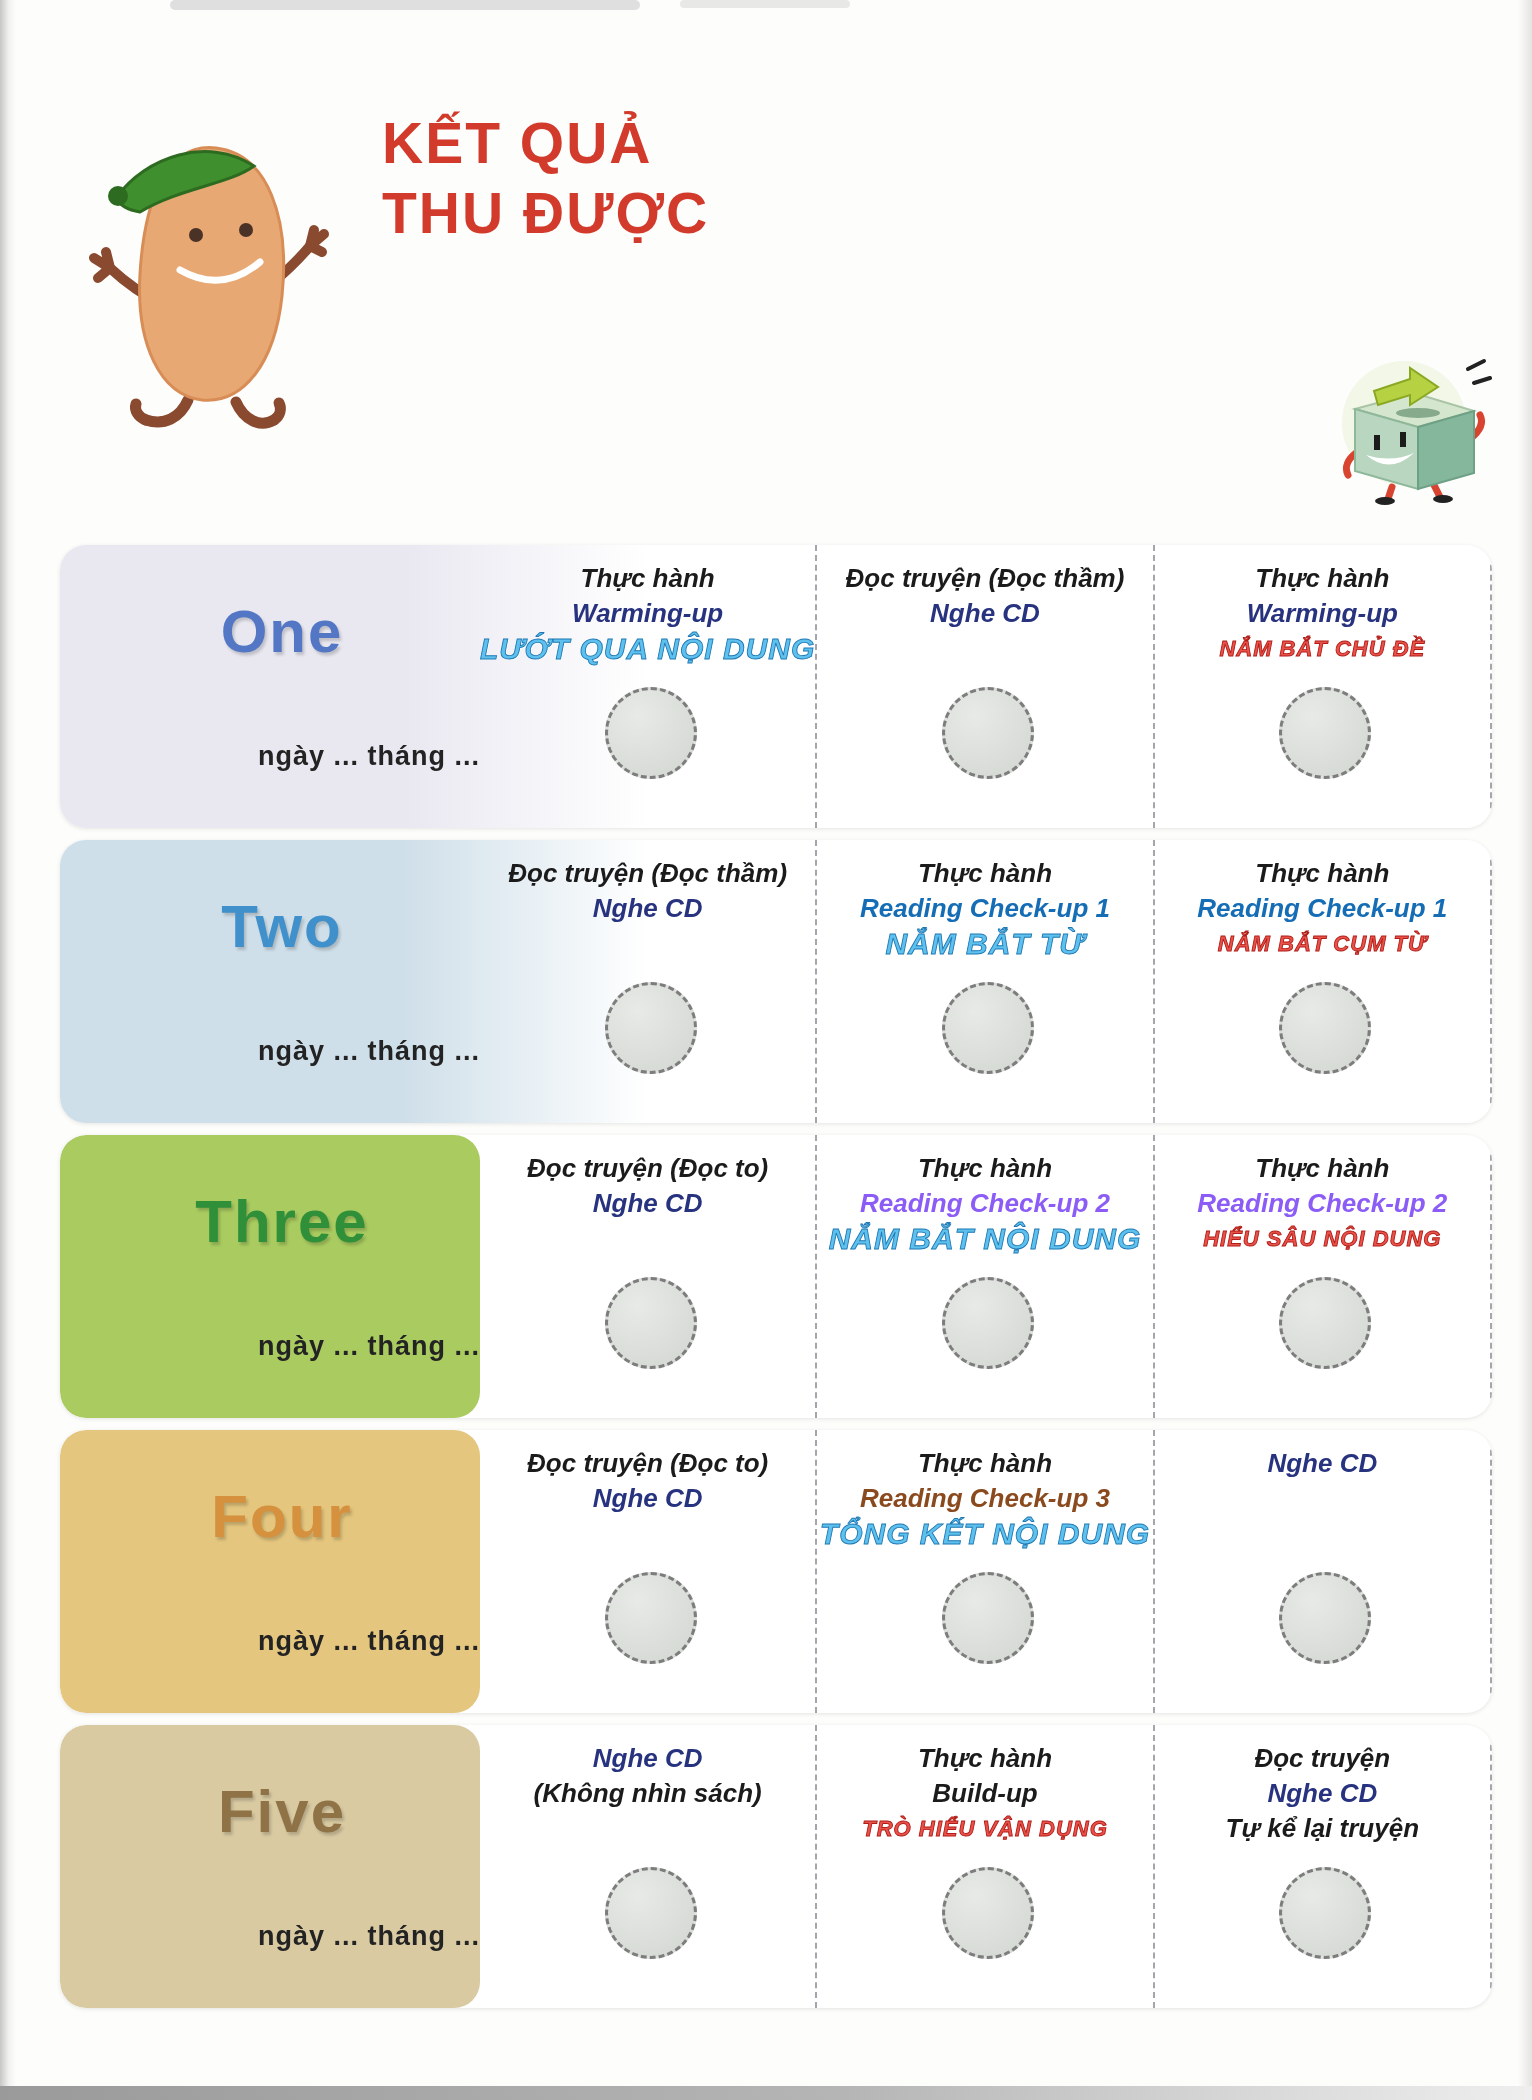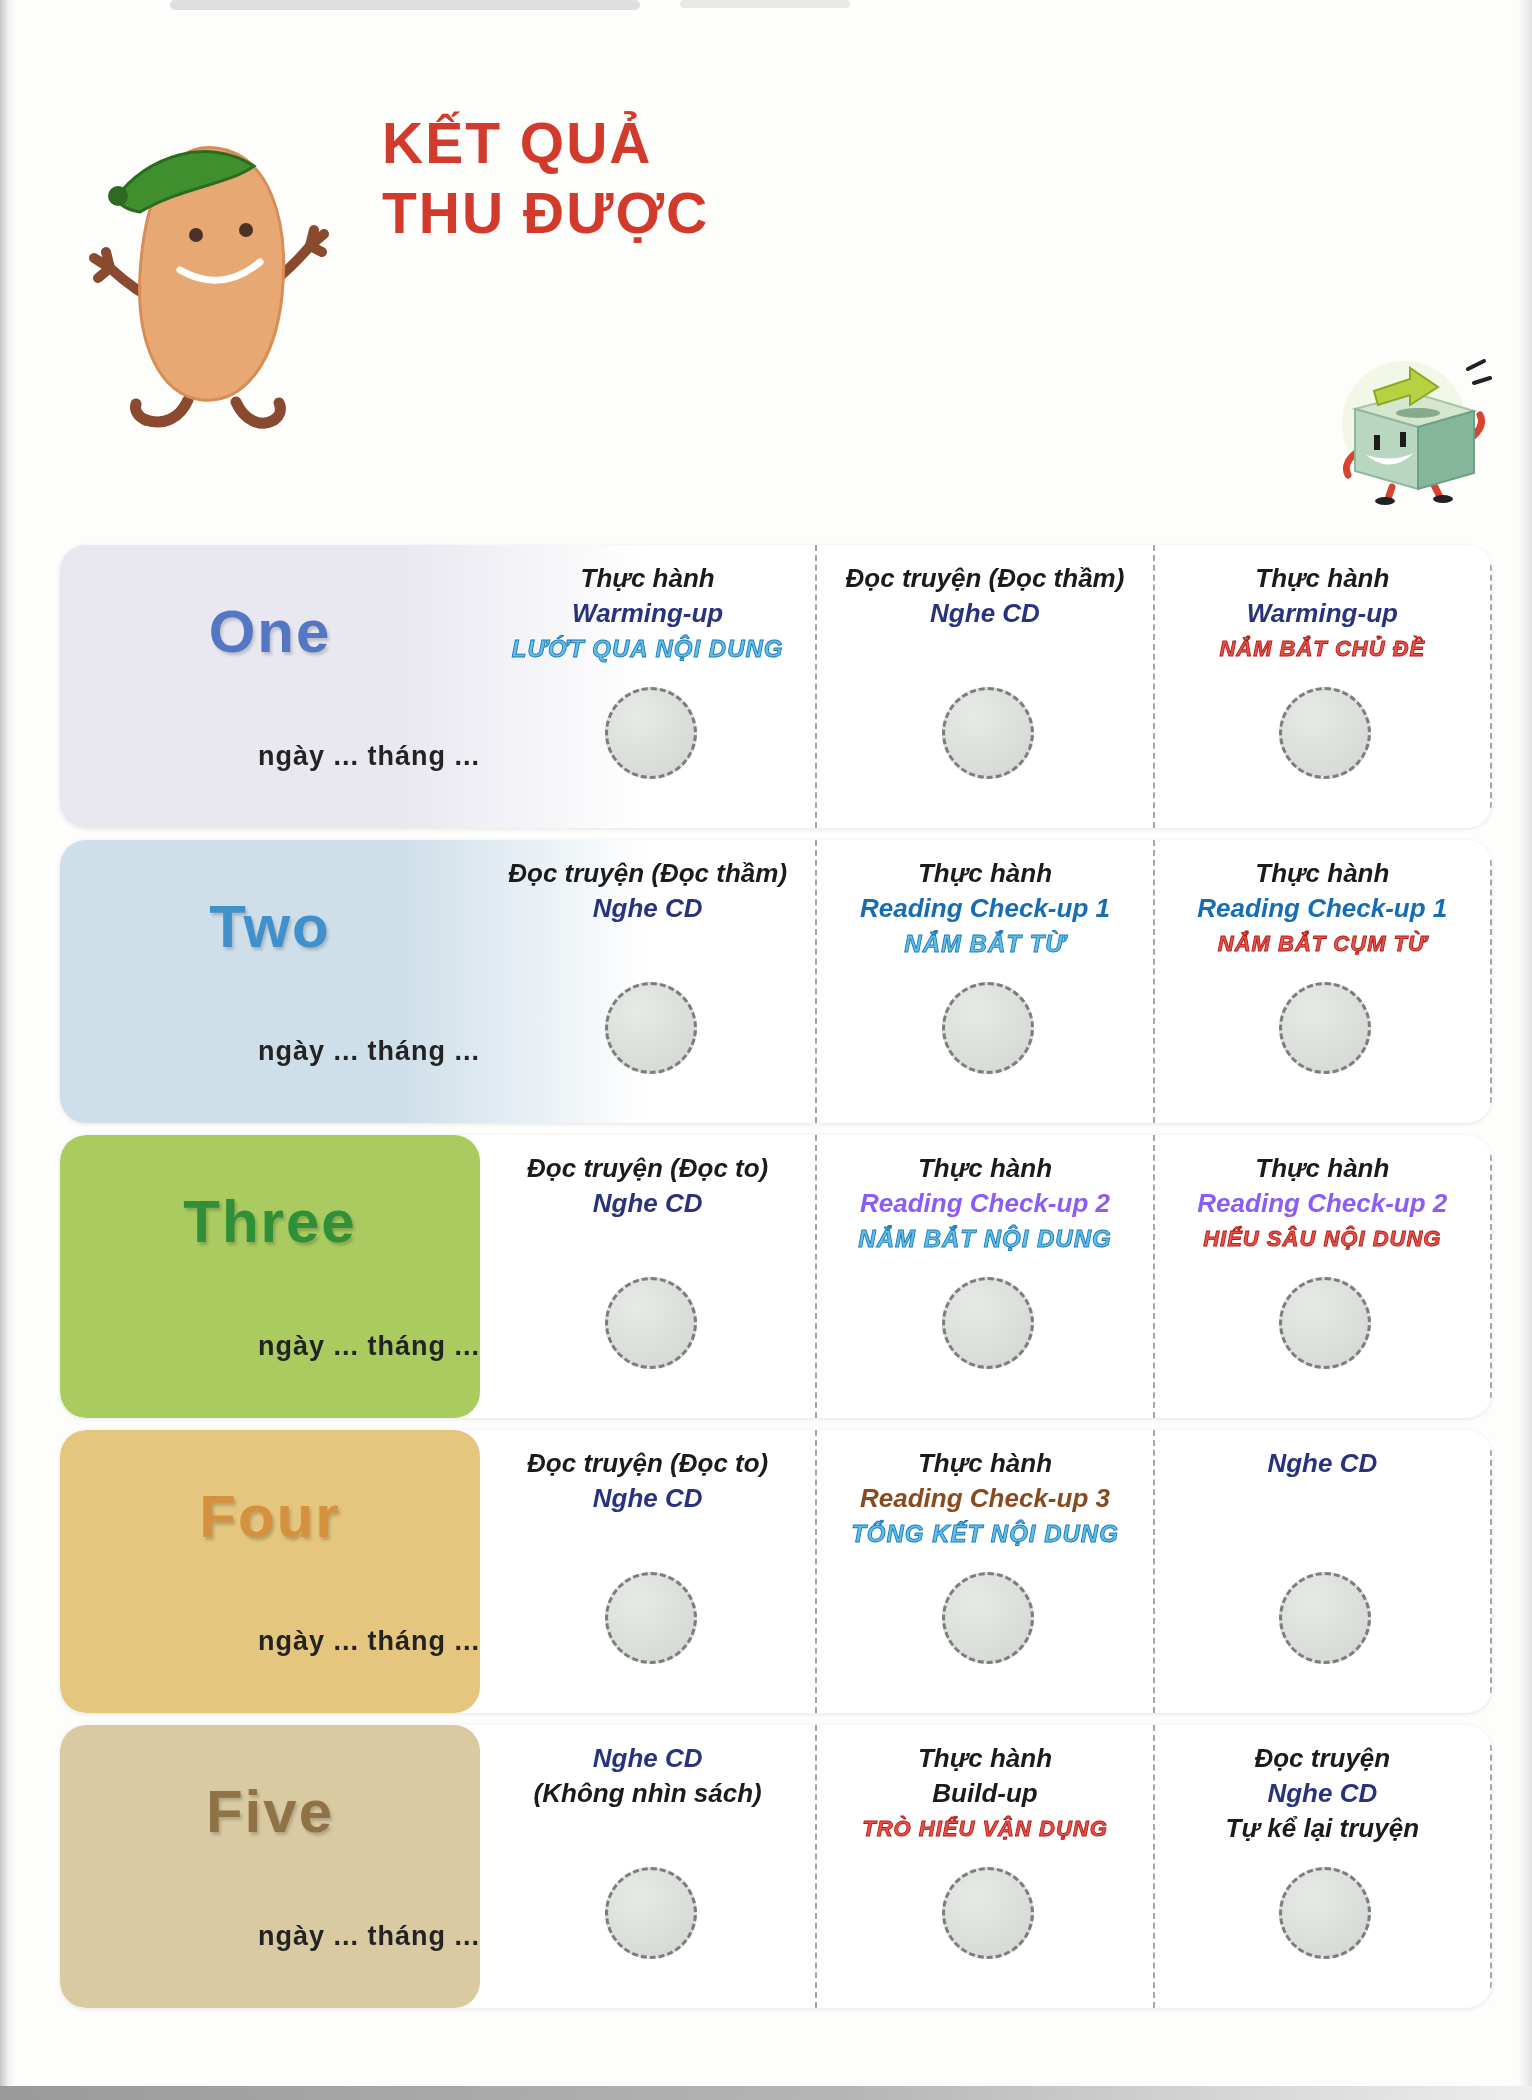--- a/index.html
+++ b/index.html
@@ -39,37 +39,37 @@
     box-shadow:0 1px 4px rgba(0,0,0,.10);
     background:#fff;
   }
   .row-fade{background:linear-gradient(90deg,var(--band) 0%,var(--band) 24%,#ffffff 41%);}
   .row-solid{background:#fff;}
   .label-block{position:relative;width:420px;flex-shrink:0;}
   .row-solid .label-block{background:var(--band);border-radius:26px;}
   .label-word{
     position:absolute;top:52px;width:100%;text-align:center;
     font-size:60px;font-weight:800;color:var(--label-color);
-    letter-spacing:2px;text-shadow:2px 3px 3px rgba(0,0,0,.18);
+    letter-spacing:2px;text-shadow:2px 3px 3px rgba(0,0,0,.18);margin-left:12px;
   }
   .label-date{
     position:absolute;top:196px;width:100%;text-align:right;
     font-size:27px;font-weight:700;color:#232323;letter-spacing:1px;
   }
   .cells{flex:1;display:flex;}
   .cell{flex:1;position:relative;text-align:center;padding-top:16px;
     border-right:2px dashed #a5a5ad;font-style:italic;}
   .line{font-size:26px;line-height:35px;font-weight:700;}
   .plain{color:#1b1b1b;}
   .navy{color:#28337f;}
   .blue{color:#156db5;}
   .green{color:#8b5cf6;}
   .brown{color:#8a4a1e;}
   .fancy-blue{
-    font-size:24px;letter-spacing:1px;font-weight:800;
+    font-size:30px;letter-spacing:1px;font-weight:800;
     color:#5ec1ed;-webkit-text-stroke:.9px #1f78b4;
     text-shadow:1px 1px 0 rgba(255,255,255,.9);
   }
   .fancy-red{
     font-size:22px;letter-spacing:1px;font-weight:800;
     color:#e8524a;-webkit-text-stroke:.9px #b01c16;
     text-shadow:1px 1px 0 rgba(255,255,255,.9);
   }
   .mark-circle{
     position:absolute;left:50%;top:142px;width:86px;height:86px;margin-left:-43px;

